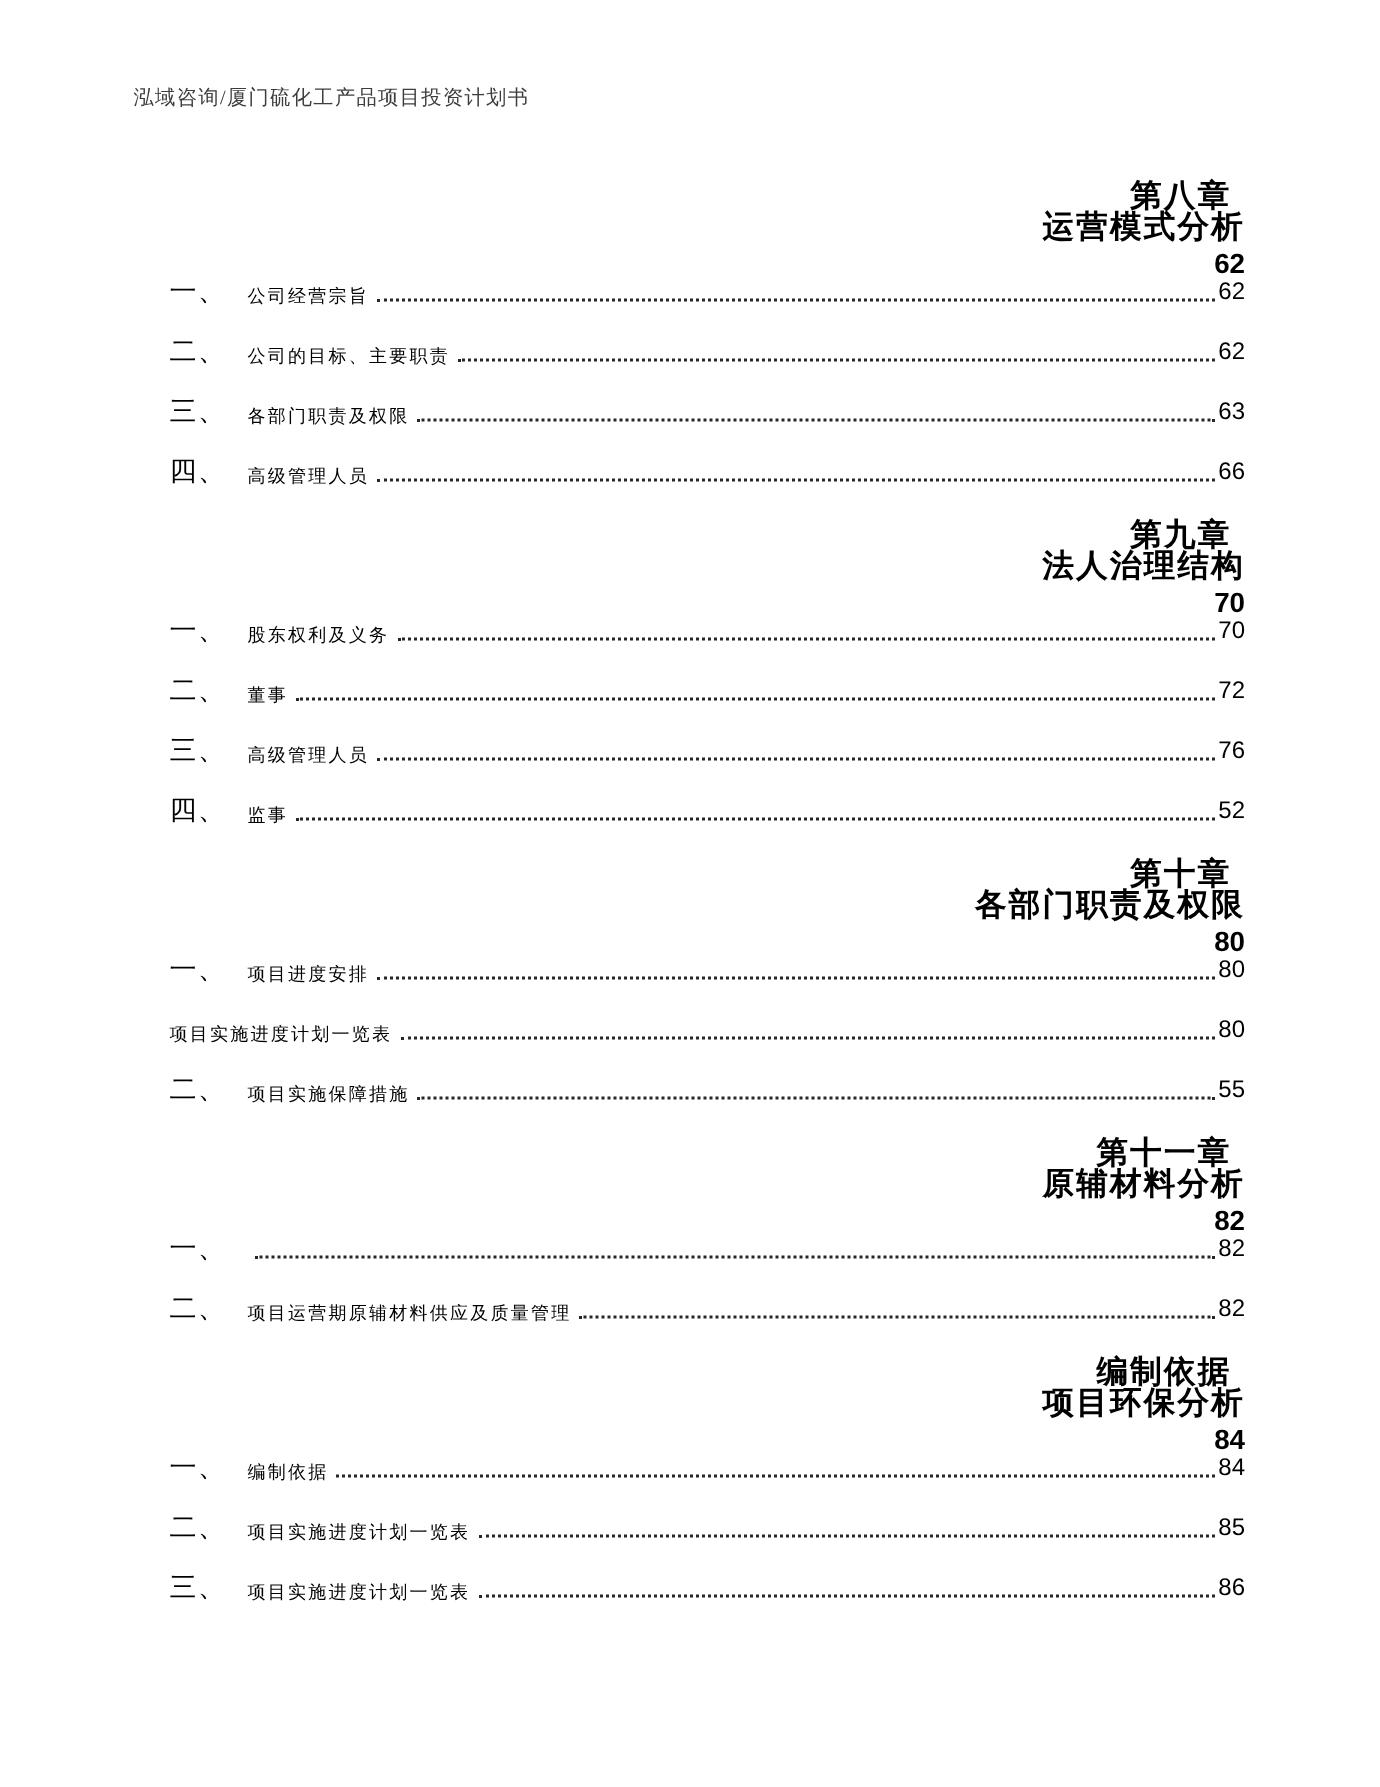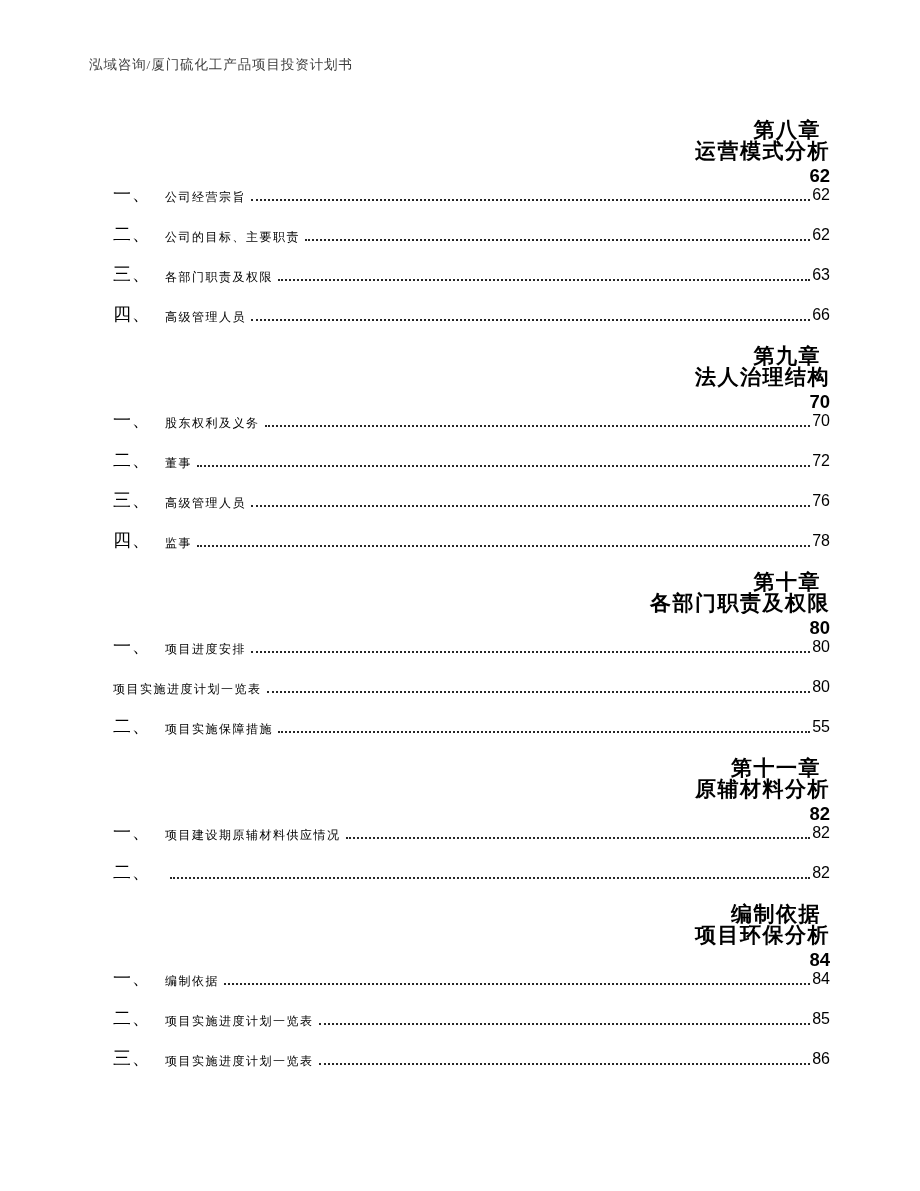--- a/index.html
+++ b/index.html
@@ -150,21 +150,21 @@
       <div class="toc-row entry">
         <span class="num">三、</span>
         <span class="title">高级管理人员</span>
         <span class="leader"></span>
         <span class="pagenum">76</span>
       </div>
       <div class="toc-row entry">
         <span class="num">四、</span>
         <span class="title">监事</span>
         <span class="leader"></span>
-        <span class="pagenum">78</span>
+        <span class="pagenum">52</span>
       </div>
       <div class="toc-row chapter">
         <span class="num">第十章</span>
         <span class="title">各部门职责及权限</span>
         <span class="leader"></span>
         <span class="pagenum">80</span>
       </div>
       <div class="toc-row entry">
         <span class="num">一、</span>
         <span class="title">项目进度安排</span>
@@ -184,26 +184,26 @@
         <span class="pagenum">55</span>
       </div>
       <div class="toc-row chapter">
         <span class="num">第十一章</span>
         <span class="title">原辅材料分析</span>
         <span class="leader"></span>
         <span class="pagenum">82</span>
       </div>
       <div class="toc-row entry">
         <span class="num">一、</span>
-        <span class="title">项目建设期原辅材料供应情况</span>
         <span class="leader"></span>
         <span class="pagenum">82</span>
       </div>
       <div class="toc-row entry">
         <span class="num">二、</span>
+        <span class="title">项目运营期原辅材料供应及质量管理</span>
         <span class="leader"></span>
         <span class="pagenum">82</span>
       </div>
       <div class="toc-row chapter">
         <span class="num">编制依据</span>
         <span class="title">项目环保分析</span>
         <span class="leader"></span>
         <span class="pagenum">84</span>
       </div>
       <div class="toc-row entry">

